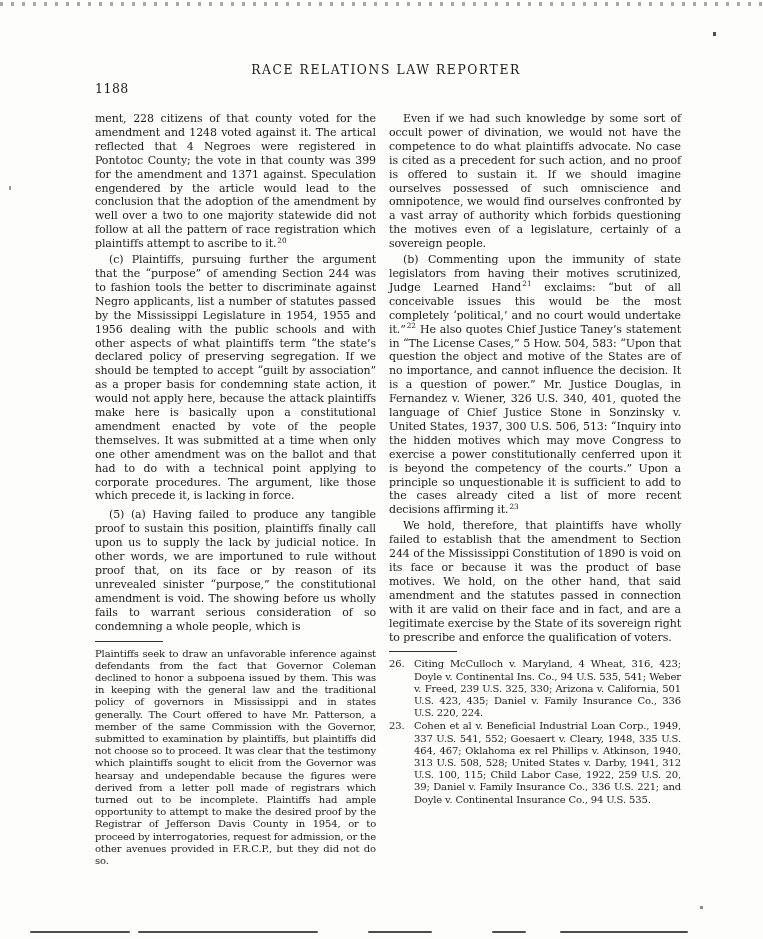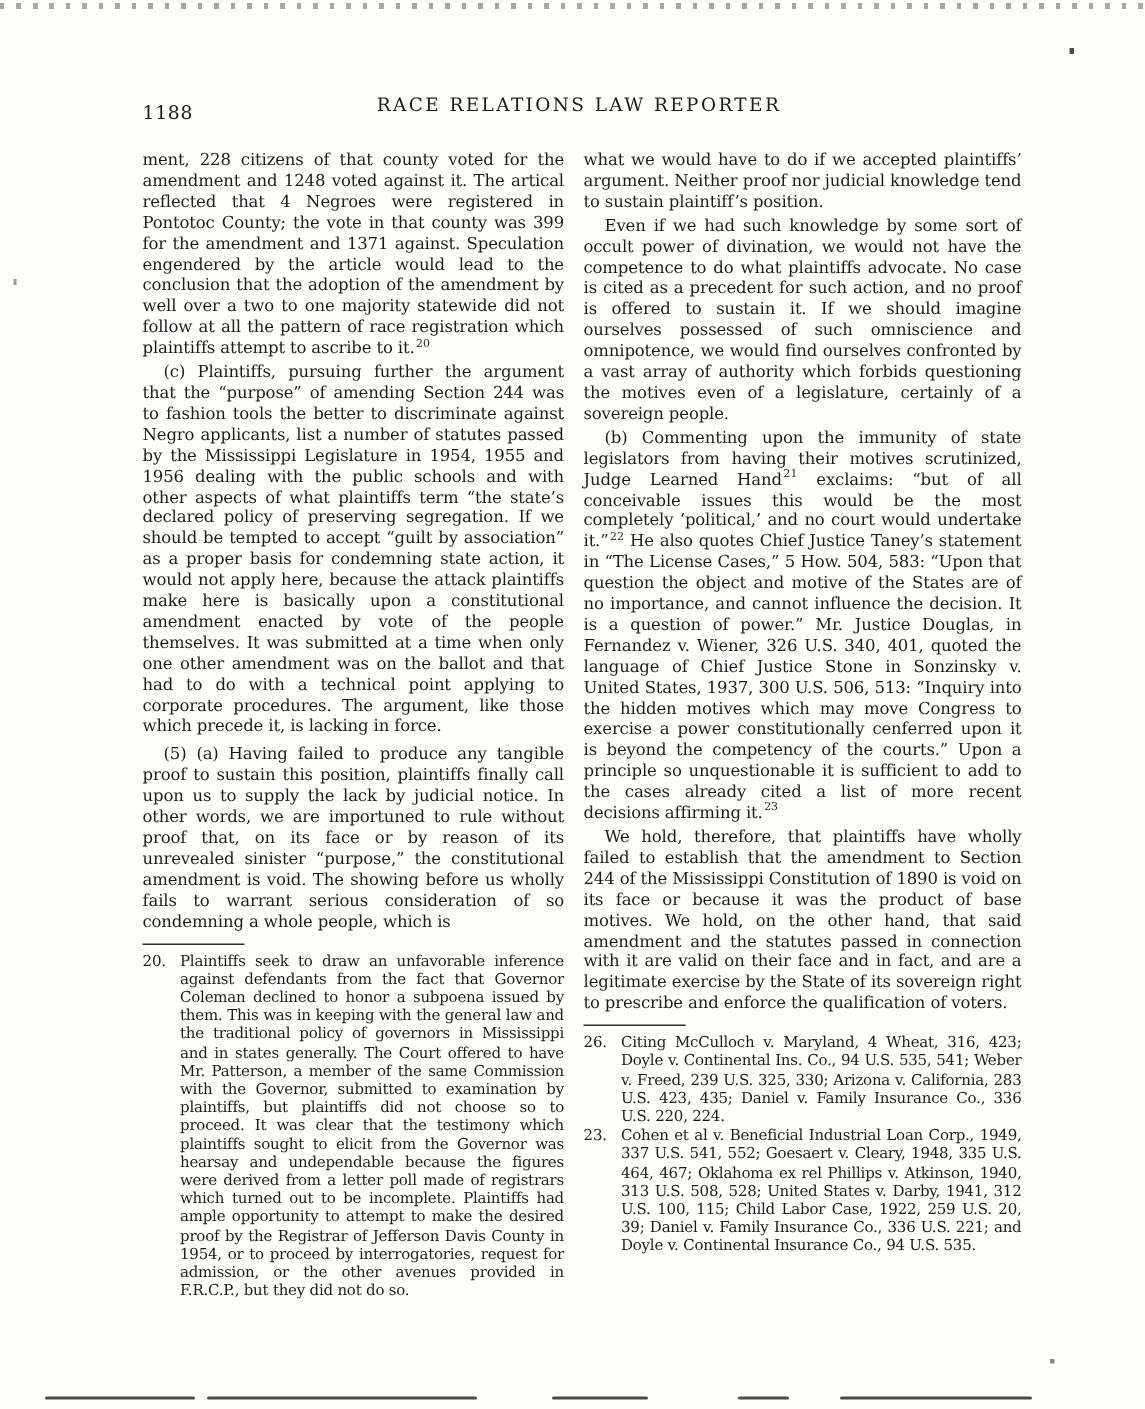--- a/index.html
+++ b/index.html
@@ -26,28 +26,28 @@
   .seg3 { left: 368px; width: 64px;  top: 1px; }
   .seg4 { left: 492px; width: 34px;  top: 1px; height: 1px; background:#6a6a6a; }
   .seg5 { left: 560px; width: 128px; top: 1px; }
   .speck { position: absolute; background: #4e4e4e; }
   .speck-a { left: 713px; top: 32px; width: 3px; height: 4px; }
   .speck-b { left: 700px; top: 906px; width: 3px; height: 3px; background:#8a8a8a; }
   .speck-c { left: 9px; top: 186px; width: 2px; height: 4px; background:#9a9a9a; }
 
   
   .header { position: absolute; top: 63px; left: 95px; width: 586px; height: 18px; }
-  .page-number { position: absolute; left: 0; top: 4px; font-size: 12.5px; letter-spacing: .5px; }
+  .page-number { position: absolute; left: 0; top: 18px; font-size: 12.5px; letter-spacing: .5px; }
   .header-title {
     position: absolute; left: 0; right: 4px; top: 0; text-align: center;
     font-size: 12.3px; font-weight: normal; letter-spacing: 1.6px;
   }
 
   
-  .col { position: absolute; top: 100px; }
+  .col { position: absolute; top: 112px; }
   .col-left  { left: 95px;  width: 281px; }
   .col-right { left: 389px; width: 292px; }
 
   .para {
     margin: 0 0 2px 0;
     font-size: 11px;
     line-height: 13.9px;
     text-align: justify;
     letter-spacing: -0.1px;
   }
@@ -87,38 +87,36 @@
 
   <div class="col col-left">
     <div>
         <p class="para">ment, 228 citizens of that county voted for the amendment and 1248 voted against it.  The artical reflected that 4 Negroes were registered in Pontotoc County; the vote in that county was 399 for the amendment and 1371 against. Speculation engendered by the article would lead to the conclusion that the adoption of the amendment by well over a two to one majority statewide did not follow at all the pattern of race registration which plaintiffs attempt to ascribe to it.<sup>20</sup></p>
         <p class="para indent">(c) Plaintiffs, pursuing further the argument that the “purpose” of amending Section 244 was to fashion tools the better to discriminate against Negro applicants, list a number of statutes passed by the Mississippi Legislature in 1954, 1955 and 1956 dealing with the public schools and with other aspects of what plaintiffs term “the state’s declared policy of preserving segregation.  If we should be tempted to accept “guilt by association” as a proper basis for condemning state action, it would not apply here, because the attack plaintiffs make here is basically upon a constitutional amendment enacted by vote of the people themselves.  It was submitted at a time when only one other amendment was on the ballot and that had to do with a technical point applying to corporate procedures. The argument, like those which precede it, is lacking in force.</p>
         <p class="para indent space-before">(5) (a) Having failed to produce any tangible proof to sustain this position, plaintiffs finally call upon us to supply the lack by judicial notice.  In other words, we are importuned to rule without proof that, on its face or by reason of its unrevealed sinister “purpose,” the constitutional amendment is void.  The showing before us wholly fails to warrant serious consideration of so condemning a whole people, which is</p>
       </div>
     <hr class="fn-rule">
     <div class="footnotes">
         <div class="footnote">
-          <span class="fn-num">20.</span>
           <span class="fn-text">Plaintiffs seek to draw an unfavorable inference against defendants from the fact that Governor Coleman declined to honor a subpoena issued by them.  This was in keeping with the general law and the traditional policy of governors in Mississippi and in states generally. The Court offered to have Mr. Patterson, a member of the same Commission with the Governor, submitted to examination by plaintiffs, but plaintiffs did not choose so to proceed. It was clear that the testimony which plaintiffs sought to elicit from the Governor was hearsay and undependable because the figures were derived from a letter poll made of registrars which turned out to be incomplete.  Plaintiffs had ample opportunity to attempt to make the desired proof by the Registrar of Jefferson Davis County in 1954, or to proceed by interrogatories, request for admission, or the other avenues provided in F.R.C.P., but they did not do so.</span>
         </div>
       </div>
   </div>
 
   <div class="col col-right">
     <div>
-        <p class="para">what we would have to do if we accepted plaintiffs’ argument.  Neither proof nor judicial knowledge tend to sustain plaintiff’s position.</p>
         <p class="para indent">Even if we had such knowledge by some sort of occult power of divination, we would not have the competence to do what plaintiffs advocate.  No case is cited as a precedent for such action, and no proof is offered to sustain it.  If we should imagine ourselves possessed of such omniscience and omnipotence, we would find ourselves confronted by a vast array of authority which forbids questioning the motives even of a legislature, certainly of a sovereign people.</p>
         <p class="para indent">(b) Commenting upon the immunity of state legislators from having their motives scrutinized, Judge Learned Hand<sup>21</sup> exclaims: “but of all conceivable issues this would be the most completely ‘political,’ and no court would undertake it.”<sup>22</sup> He also quotes Chief Justice Taney’s statement in “The License Cases,” 5 How. 504, 583: “Upon that question the object and motive of the States are of no importance, and cannot influence the decision.  It is a question of power.” Mr. Justice Douglas, in Fernandez v. Wiener, 326 U.S. 340, 401, quoted the language of Chief Justice Stone in Sonzinsky v. United States, 1937, 300 U.S. 506, 513: “Inquiry into the hidden motives which may move Congress to exercise a power constitutionally cenferred upon it is beyond the competency of the courts.”  Upon a principle so unquestionable it is sufficient to add to the cases already cited a list of more recent decisions affirming it.<sup>23</sup></p>
         <p class="para indent">We hold, therefore, that plaintiffs have wholly failed to establish that the amendment to Section 244 of the Mississippi Constitution of 1890 is void on its face or because it was the product of base motives.  We hold, on the other hand, that said amendment and the statutes passed in connection with it are valid on their face and in fact, and are a legitimate exercise by the State of its sovereign right to prescribe and enforce the qualification of voters.</p>
       </div>
     <hr class="fn-rule">
     <div class="footnotes">
         <div class="footnote">
           <span class="fn-num">26.</span>
-          <span class="fn-text">Citing McCulloch v. Maryland, 4 Wheat, 316, 423; Doyle v. Continental Ins. Co., 94 U.S. 535, 541; Weber v. Freed, 239 U.S. 325, 330; Arizona v. California, 283 U.S. 423, 435; Daniel v. Family Insurance Co., 336 U.S. 220, 224.</span>
+          <span class="fn-text">Citing McCulloch v. Maryland, 4 Wheat, 316, 423; Doyle v. Continental Ins. Co., 94 U.S. 535, 541; Weber v. Freed, 239 U.S. 325, 330; Arizona v. California, 501 U.S. 423, 435; Daniel v. Family Insurance Co., 336 U.S. 220, 224.</span>
         </div>
         <div class="footnote">
           <span class="fn-num">23.</span>
           <span class="fn-text">Cohen et al v. Beneficial Industrial Loan Corp., 1949, 337 U.S. 541, 552; Goesaert v. Cleary, 1948, 335 U.S. 464, 467; Oklahoma ex rel Phillips v. Atkinson, 1940, 313 U.S. 508, 528; United States v. Darby, 1941, 312 U.S. 100, 115; Child Labor Case, 1922, 259 U.S. 20, 39; Daniel v. Family Insurance Co., 336 U.S. 221; and Doyle v. Continental Insurance Co., 94 U.S. 535.</span>
         </div>
       </div>
   </div>
 
   <div class="bottom-line">
     <div class="seg seg1"></div>

